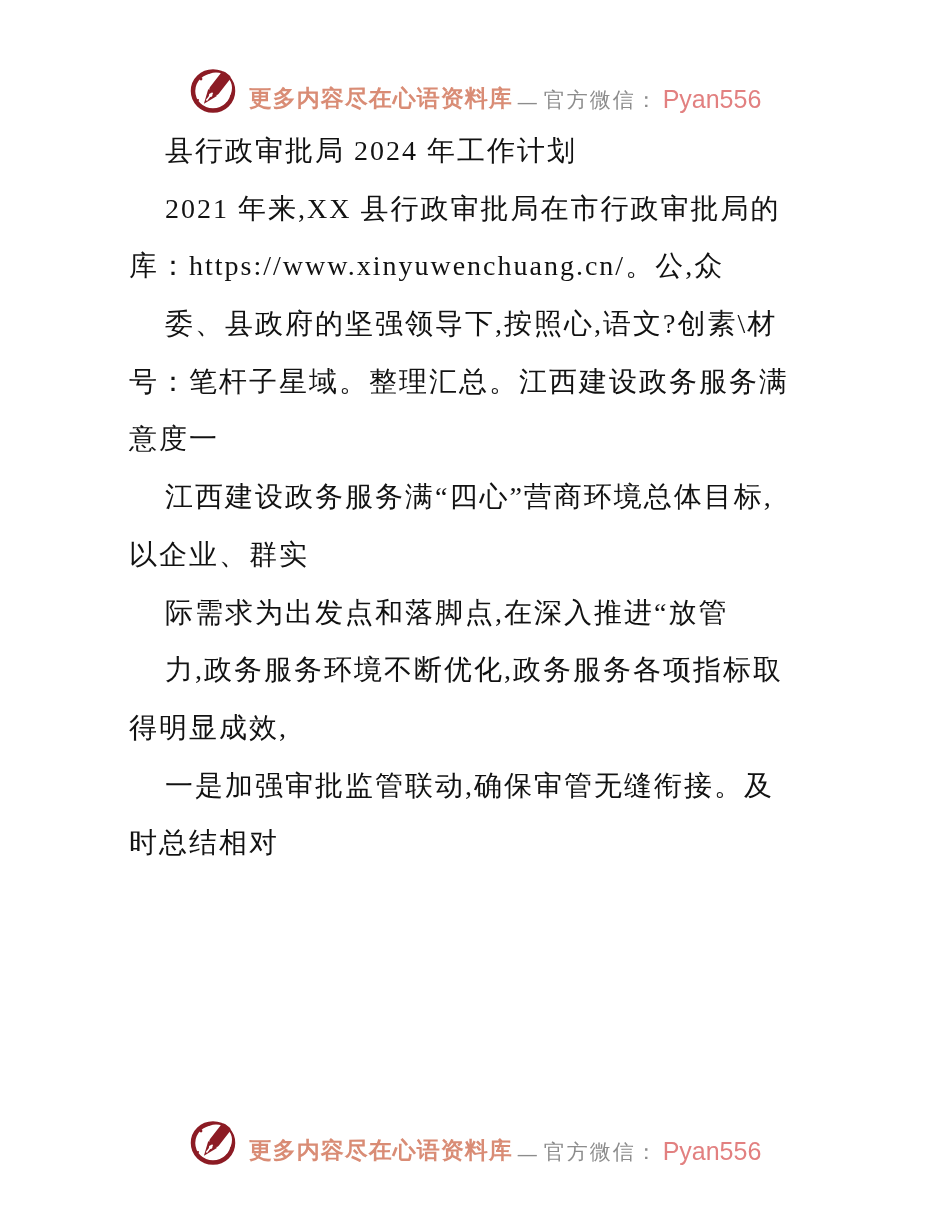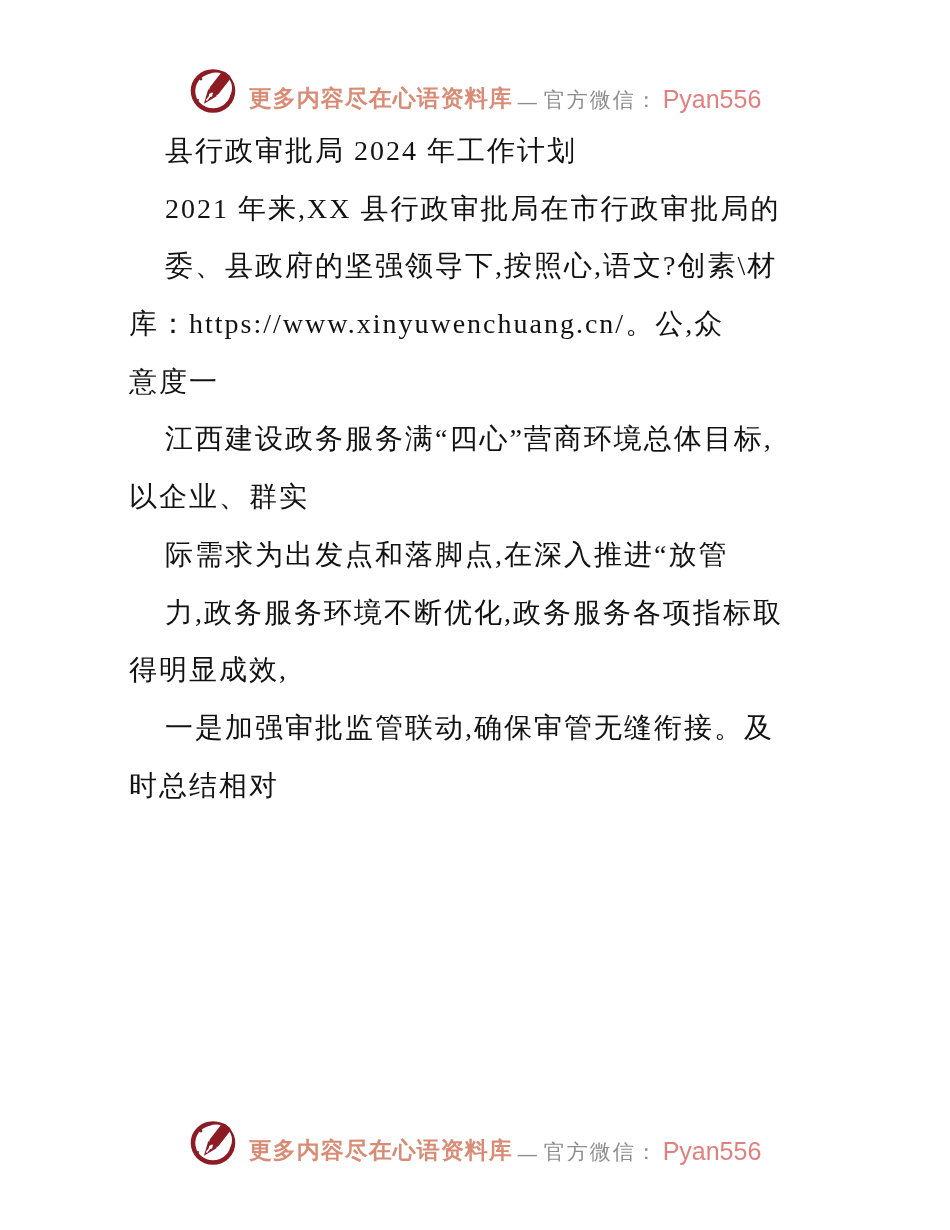--- a/index.html
+++ b/index.html
@@ -85,22 +85,23 @@
     </span>
     <span class="brand-text">更多内容尽在心语资料库</span>
     <span class="brand-dash">—</span>
     <span class="wechat-label">官方微信：</span>
     <span class="wechat-id">Pyan556</span>
   </div>
 
   <div class="doc">
       <div class="doc-line indent">县行政审批局 2024 年工作计划</div>
       <div class="doc-line indent">2021 年来,XX 县行政审批局在市行政审批局的</div>
+      <div class="doc-line">库：https://www.xinyuwenchuang.cn/。公,众</div>
       <div class="doc-line indent">委、县政府的坚强领导下,按照心,语文?创素\材</div>
-      <div class="doc-line">库：https://www.xinyuwenchuang.cn/。公,众</div>
+      <div class="doc-line">号：笔杆子星域。整理汇总。江西建设政务服务满</div>
       <div class="doc-line">意度一</div>
       <div class="doc-line indent">江西建设政务服务满“四心”营商环境总体目标,</div>
       <div class="doc-line">以企业、群实</div>
       <div class="doc-line indent">际需求为出发点和落脚点,在深入推进“放管</div>
       <div class="doc-line indent">力,政务服务环境不断优化,政务服务各项指标取</div>
       <div class="doc-line">得明显成效,</div>
       <div class="doc-line indent">一是加强审批监管联动,确保审管无缝衔接。及</div>
       <div class="doc-line">时总结相对</div>
     </div>
 

